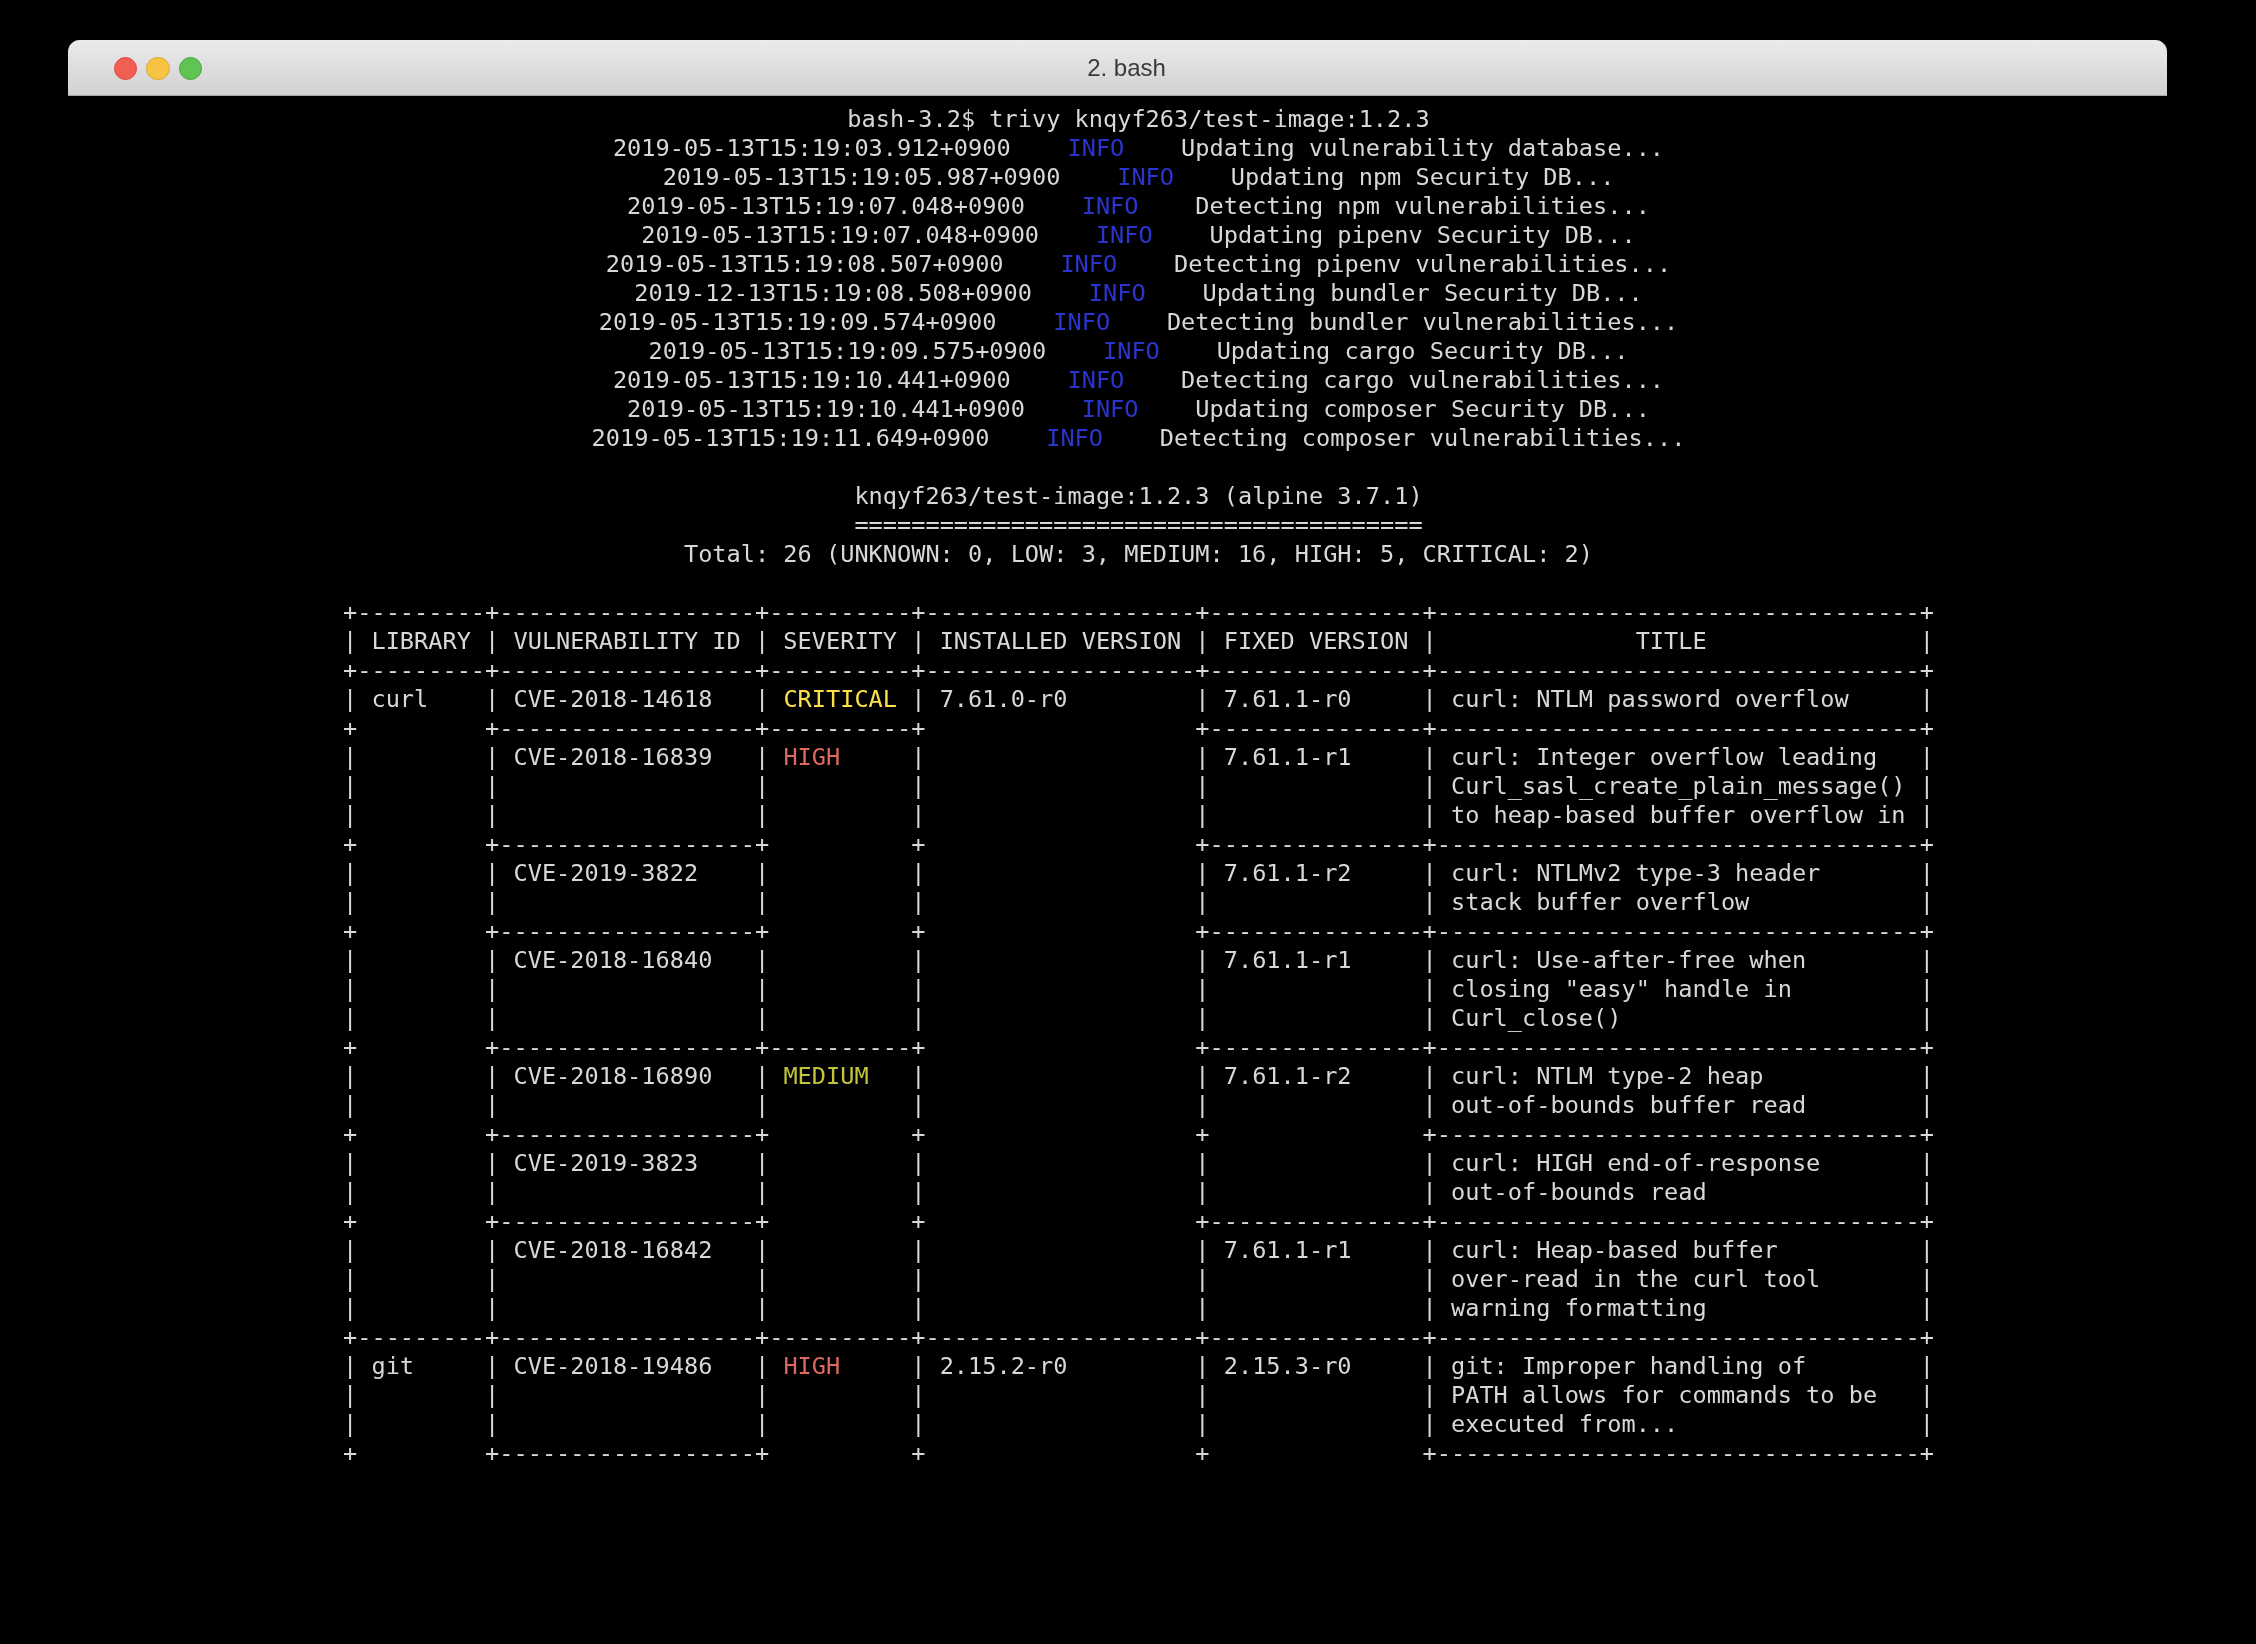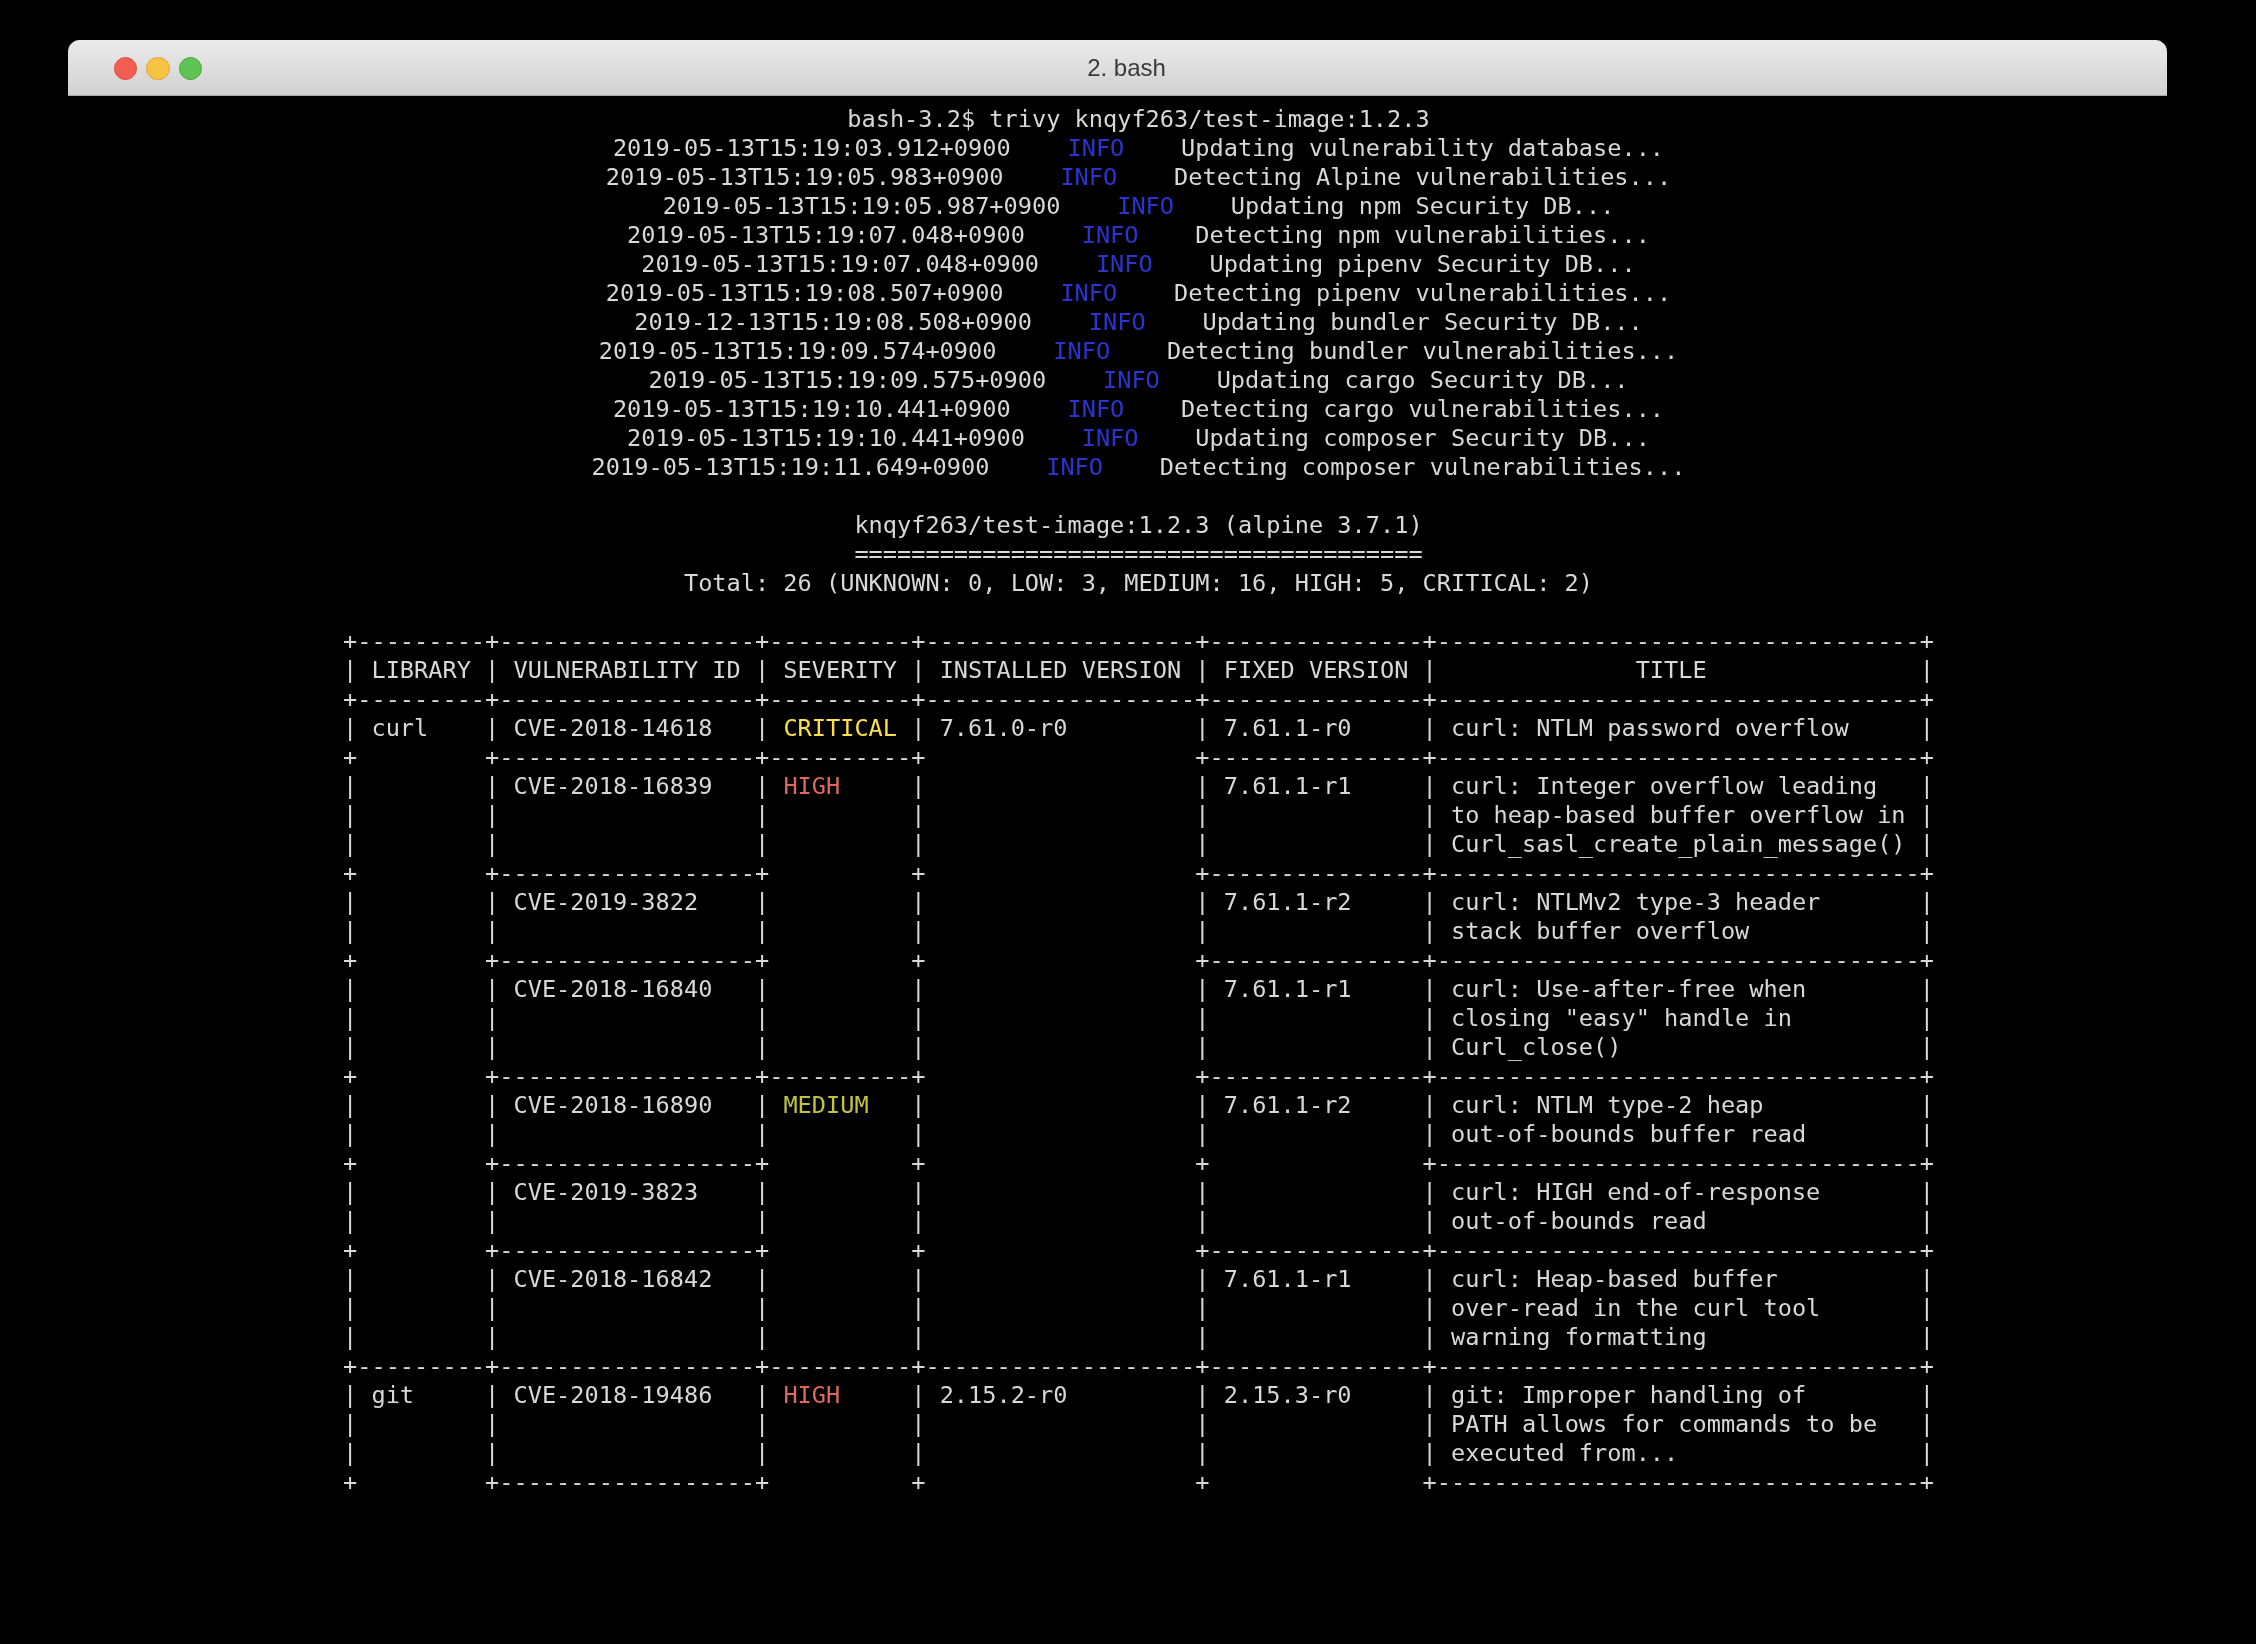--- a/index.html
+++ b/index.html
@@ -27,21 +27,20 @@
     <div class="lights">
       <div class="light light-close"></div>
       <div class="light light-min"></div>
       <div class="light light-zoom"></div>
     </div>
     <div class="titlebar-title">2. bash</div>
   </div>
   <div class="terminal" id="terminal">
       <div class="tline"><span>bash-3.2$ trivy knqyf263/test-image:1.2.3</span></div>
       <div class="tline"><span>2019-05-13T15:19:03.912+0900    </span><span style="color: rgb(43, 53, 205);">INFO</span><span>    Updating vulnerability database...</span></div>
-      <div class="tline"><span>2019-05-13T15:19:05.983+0900    </span><span style="color: rgb(43, 53, 205);">INFO</span><span>    Detecting Alpine vulnerabilities...</span></div>
       <div class="tline"><span>2019-05-13T15:19:05.987+0900    </span><span style="color: rgb(43, 53, 205);">INFO</span><span>    Updating npm Security DB...</span></div>
       <div class="tline"><span>2019-05-13T15:19:07.048+0900    </span><span style="color: rgb(43, 53, 205);">INFO</span><span>    Detecting npm vulnerabilities...</span></div>
       <div class="tline"><span>2019-05-13T15:19:07.048+0900    </span><span style="color: rgb(43, 53, 205);">INFO</span><span>    Updating pipenv Security DB...</span></div>
       <div class="tline"><span>2019-05-13T15:19:08.507+0900    </span><span style="color: rgb(43, 53, 205);">INFO</span><span>    Detecting pipenv vulnerabilities...</span></div>
       <div class="tline"><span>2019-12-13T15:19:08.508+0900    </span><span style="color: rgb(43, 53, 205);">INFO</span><span>    Updating bundler Security DB...</span></div>
       <div class="tline"><span>2019-05-13T15:19:09.574+0900    </span><span style="color: rgb(43, 53, 205);">INFO</span><span>    Detecting bundler vulnerabilities...</span></div>
       <div class="tline"><span>2019-05-13T15:19:09.575+0900    </span><span style="color: rgb(43, 53, 205);">INFO</span><span>    Updating cargo Security DB...</span></div>
       <div class="tline"><span>2019-05-13T15:19:10.441+0900    </span><span style="color: rgb(43, 53, 205);">INFO</span><span>    Detecting cargo vulnerabilities...</span></div>
       <div class="tline"><span>2019-05-13T15:19:10.441+0900    </span><span style="color: rgb(43, 53, 205);">INFO</span><span>    Updating composer Security DB...</span></div>
       <div class="tline"><span>2019-05-13T15:19:11.649+0900    </span><span style="color: rgb(43, 53, 205);">INFO</span><span>    Detecting composer vulnerabilities...</span></div>
@@ -49,22 +48,22 @@
       <div class="tline"><span>knqyf263/test-image:1.2.3 (alpine 3.7.1)</span></div>
       <div class="tline"><span>========================================</span></div>
       <div class="tline"><span>Total: 26 (UNKNOWN: 0, LOW: 3, MEDIUM: 16, HIGH: 5, CRITICAL: 2)</span></div>
       <div class="tline"><span> </span></div>
       <div class="tline"><span>+---------+------------------+----------+-------------------+---------------+----------------------------------+</span></div>
       <div class="tline"><span>| LIBRARY | VULNERABILITY ID | SEVERITY | INSTALLED VERSION | FIXED VERSION |              TITLE               |</span></div>
       <div class="tline"><span>+---------+------------------+----------+-------------------+---------------+----------------------------------+</span></div>
       <div class="tline"><span>| curl    | CVE-2018-14618   |</span><span style="color: #fde047;"> CRITICAL </span><span>| 7.61.0-r0         | 7.61.1-r0     | curl: NTLM password overflow     |</span></div>
       <div class="tline"><span>+         +------------------+----------+                   +---------------+----------------------------------+</span></div>
       <div class="tline"><span>|         | CVE-2018-16839   |</span><span style="color: rgb(222, 104, 91);"> HIGH     </span><span>|                   | 7.61.1-r1     | curl: Integer overflow leading   |</span></div>
+      <div class="tline"><span>|         |                  |</span><span>          </span><span>|                   |               | Curl_sasl_create_plain_message() |</span></div>
       <div class="tline"><span>|         |                  |</span><span>          </span><span>|                   |               | to heap-based buffer overflow in |</span></div>
-      <div class="tline"><span>|         |                  |</span><span>          </span><span>|                   |               | Curl_sasl_create_plain_message() |</span></div>
       <div class="tline"><span>+         +------------------+          +                   +---------------+----------------------------------+</span></div>
       <div class="tline"><span>|         | CVE-2019-3822    |</span><span>          </span><span>|                   | 7.61.1-r2     | curl: NTLMv2 type-3 header       |</span></div>
       <div class="tline"><span>|         |                  |</span><span>          </span><span>|                   |               | stack buffer overflow            |</span></div>
       <div class="tline"><span>+         +------------------+          +                   +---------------+----------------------------------+</span></div>
       <div class="tline"><span>|         | CVE-2018-16840   |</span><span>          </span><span>|                   | 7.61.1-r1     | curl: Use-after-free when        |</span></div>
       <div class="tline"><span>|         |                  |</span><span>          </span><span>|                   |               | closing "easy" handle in         |</span></div>
       <div class="tline"><span>|         |                  |</span><span>          </span><span>|                   |               | Curl_close()                     |</span></div>
       <div class="tline"><span>+         +------------------+----------+                   +---------------+----------------------------------+</span></div>
       <div class="tline"><span>|         | CVE-2018-16890   |</span><span style="color: rgb(196, 195, 60);"> MEDIUM   </span><span>|                   | 7.61.1-r2     | curl: NTLM type-2 heap           |</span></div>
       <div class="tline"><span>|         |                  |</span><span>          </span><span>|                   |               | out-of-bounds buffer read        |</span></div>

